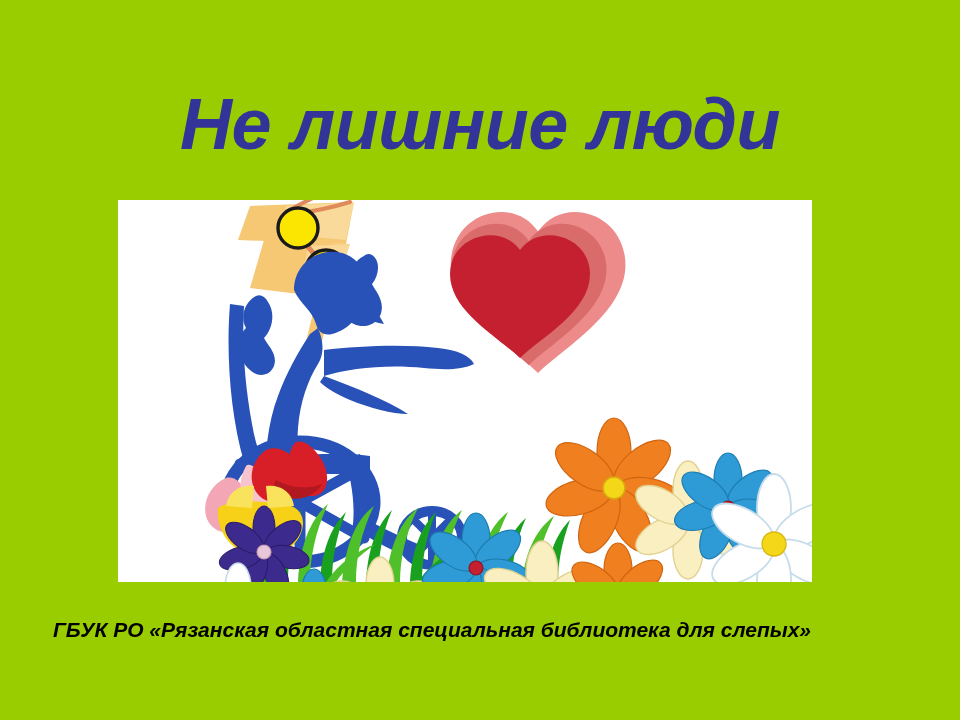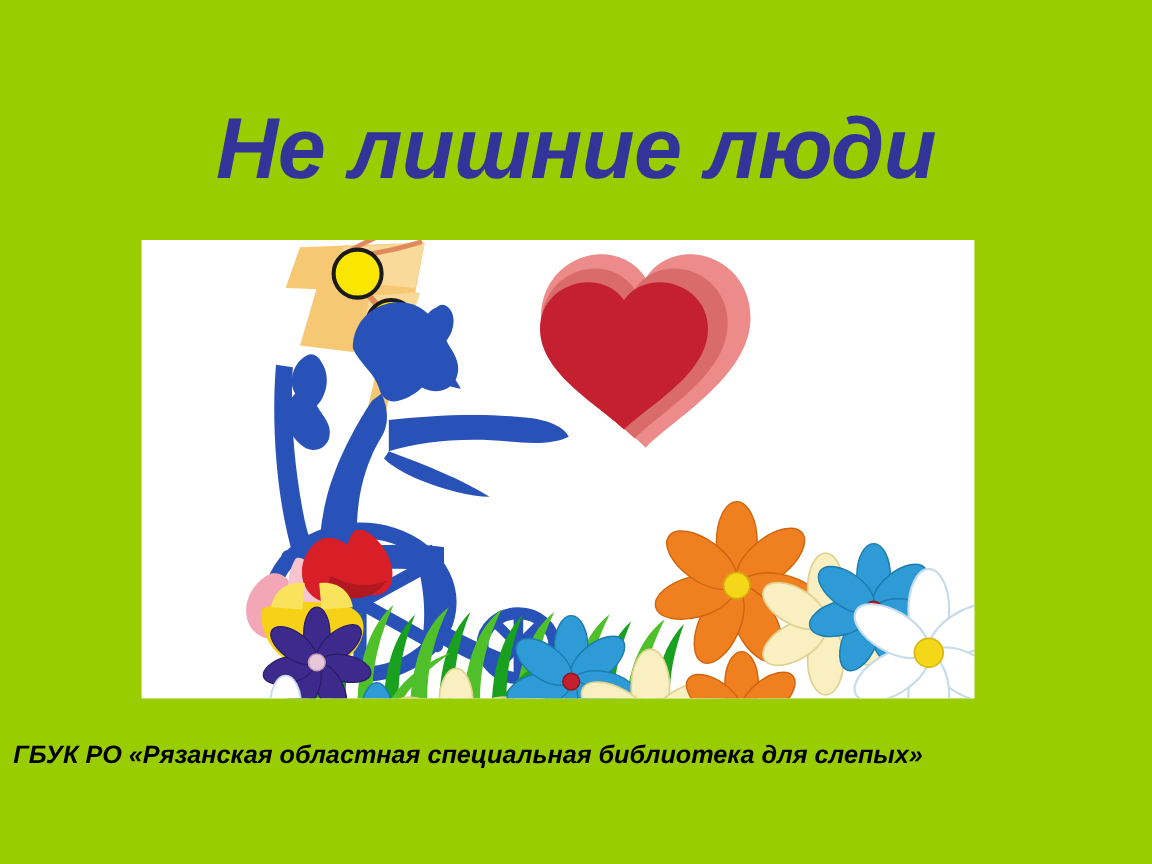--- a/index.html
+++ b/index.html
@@ -54,20 +54,21 @@
     left: 0;
     top: 618px;
     width: 780px;
     text-align: center;
     color: #000000;
     font-family: "Liberation Sans", sans-serif;
     font-size: 21px;
     font-weight: bold;
     font-style: italic;
     white-space: nowrap;
+    padding-left: 42px;
   }
 </style>
 </head>
 <body>
 
 <div class="slide">
 
   <div class="slide-title">Не лишние люди</div>
 
   <div class="image-panel">

